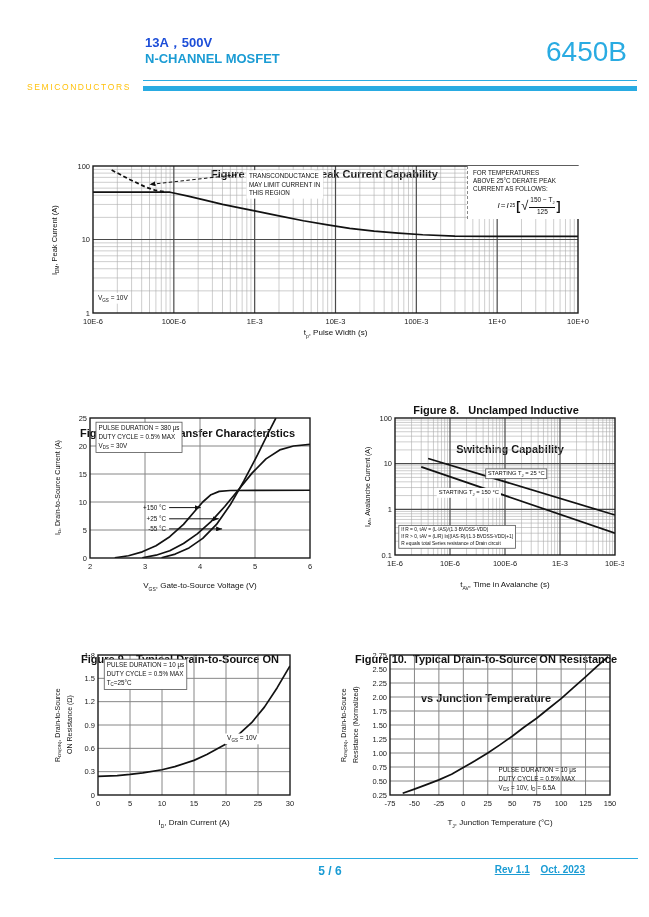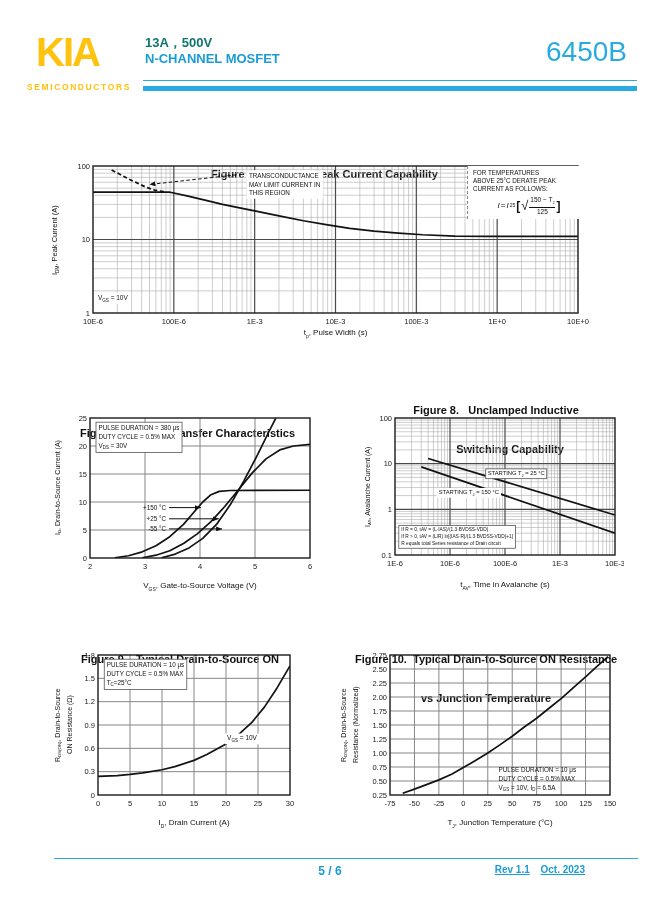--- a/index.html
+++ b/index.html
@@ -1,21 +1,21 @@
 <!DOCTYPE html>
 <html><head>
 <meta charset="utf-8">
 <style>
   html,body{margin:0;padding:0;background:#e8e8e8;}
   .page{position:relative;width:649px;height:917px;background:#ffffff;margin:0 auto;
         font-family:"Liberation Sans",sans-serif;overflow:hidden;color:#111;}
   
   .logo{position:absolute;left:36px;top:30px;font-size:40px;font-weight:bold;letter-spacing:-2px;color:#ffc20e;}
-  .logo-sub{position:absolute;left:27px;top:82px;font-size:8.5px;font-weight:bold;letter-spacing:1.6px;color:#ffc20e;}
-  .hdr-line1{position:absolute;left:145px;top:34px;font-size:13px;font-weight:bold;color:#0f766e;}
+  .logo-sub{position:absolute;left:27px;top:82px;font-size:8.5px;font-weight:normal;letter-spacing:1.6px;color:#ffc20e;}
+  .hdr-line1{position:absolute;left:145px;top:34px;font-size:13px;font-weight:bold;color:#1d4ed8;}
   .hdr-line2{position:absolute;left:145px;top:51px;font-size:13px;font-weight:bold;color:#1b9cd4;}
   .part-no{position:absolute;right:22px;top:36px;font-size:28px;color:#29abe2;margin-left:19px;}
   .rule-thin{position:absolute;left:143px;top:80px;width:494px;height:1px;background:#29abe2;}
   .rule-thick{position:absolute;left:143px;top:86px;width:494px;height:5px;background:#29abe2;}
   
   .fig-title{position:absolute;text-align:center;font-weight:bold;font-size:11px;line-height:13px;white-space:pre;}
   .t-shift{transform:translateX(14px);}
   .chart{position:absolute;}
   .axis-label{position:absolute;text-align:center;font-size:8px;color:#111;}
   .yv{position:absolute;writing-mode:vertical-rl;transform:rotate(180deg);text-align:center;
@@ -35,21 +35,20 @@
   .ftr-line{position:absolute;left:54px;top:858px;width:584px;height:1px;background:#29abe2;}
   .ftr-page{position:absolute;left:280px;top:864px;width:100px;text-align:center;font-size:12px;font-weight:bold;color:#1b9cd4;}
   .ftr-rev{position:absolute;left:460px;top:864px;width:125px;text-align:right;font-size:10px;font-weight:bold;color:#1b9cd4;}
   .ftr-rev span{margin-left:8px;text-decoration:underline;}
 </style>
 </head>
 <body>
 
 <div class="page">
 
-  <div class="logo">KIA</div>
   <div class="logo-sub">SEMICONDUCTORS</div>
   <div class="hdr-line1">13A，500V</div>
   <div class="hdr-line2">N-CHANNEL MOSFET</div>
   <div class="part-no">6450B</div>
   <div class="rule-thin"></div>
   <div class="rule-thick"></div>
 
   <div class="fig-title" style="left:0;top:142px;width:649px;">
     <div>Figure 6. Maximum Peak Current Capability</div>
   </div>

